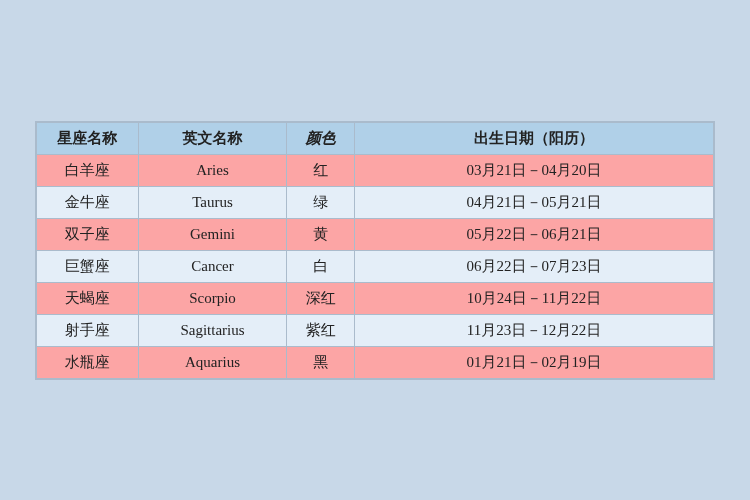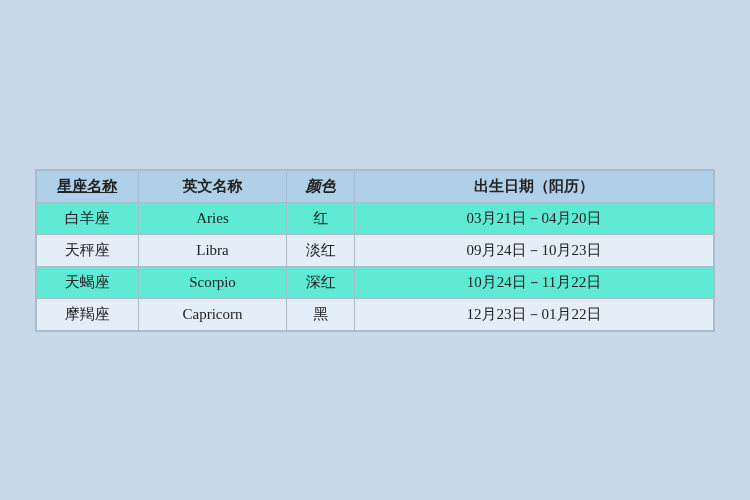--- a/index.html
+++ b/index.html
@@ -27,26 +27,26 @@
       text-align: center;
       padding: 6px 8px;
       color: #222;
     }
     thead th {
       background-color: #b0d0e8;
       font-weight: bold;
       font-size: 15px;
     }
     tbody tr {
-      background-color: #5eead4;
+      background-color: #fca5a5;
     }
     tbody tr:nth-child(even) {
       background-color: #e4eef8;
     }
-    .col-1 { width: 15%; text-decoration: underline; }
+    .col-1 { width: 15%; }
     .col-2 { width: 22%; }
     .col-3 { width: 10%; font-style: italic; }
     .col-4 { width: 53%; }
   </style>
 </head>
 <body>
 
 <div class="table-container">
   <table>
     <thead>
@@ -58,32 +58,50 @@
       </tr>
     </thead>
     <tbody id="table-body">
     <tr>
           <td>白羊座</td>
           <td>Aries</td>
           <td>红</td>
           <td>03月21日－04月20日</td>
         </tr>
         <tr>
-          <td>天秤座</td>
-          <td>Libra</td>
-          <td>淡红</td>
-          <td>09月24日－10月23日</td>
+          <td>金牛座</td>
+          <td>Taurus</td>
+          <td>绿</td>
+          <td>04月21日－05月21日</td>
+        </tr>
+        <tr>
+          <td>双子座</td>
+          <td>Gemini</td>
+          <td>黄</td>
+          <td>05月22日－06月21日</td>
+        </tr>
+        <tr>
+          <td>巨蟹座</td>
+          <td>Cancer</td>
+          <td>白</td>
+          <td>06月22日－07月23日</td>
         </tr>
         <tr>
           <td>天蝎座</td>
           <td>Scorpio</td>
           <td>深红</td>
           <td>10月24日－11月22日</td>
         </tr>
         <tr>
-          <td>摩羯座</td>
-          <td>Capricorn</td>
+          <td>射手座</td>
+          <td>Sagittarius</td>
+          <td>紫红</td>
+          <td>11月23日－12月22日</td>
+        </tr>
+        <tr>
+          <td>水瓶座</td>
+          <td>Aquarius</td>
           <td>黑</td>
-          <td>12月23日－01月22日</td>
+          <td>01月21日－02月19日</td>
         </tr>
       </tbody>
   </table>
 </div>
 
 </body></html>

